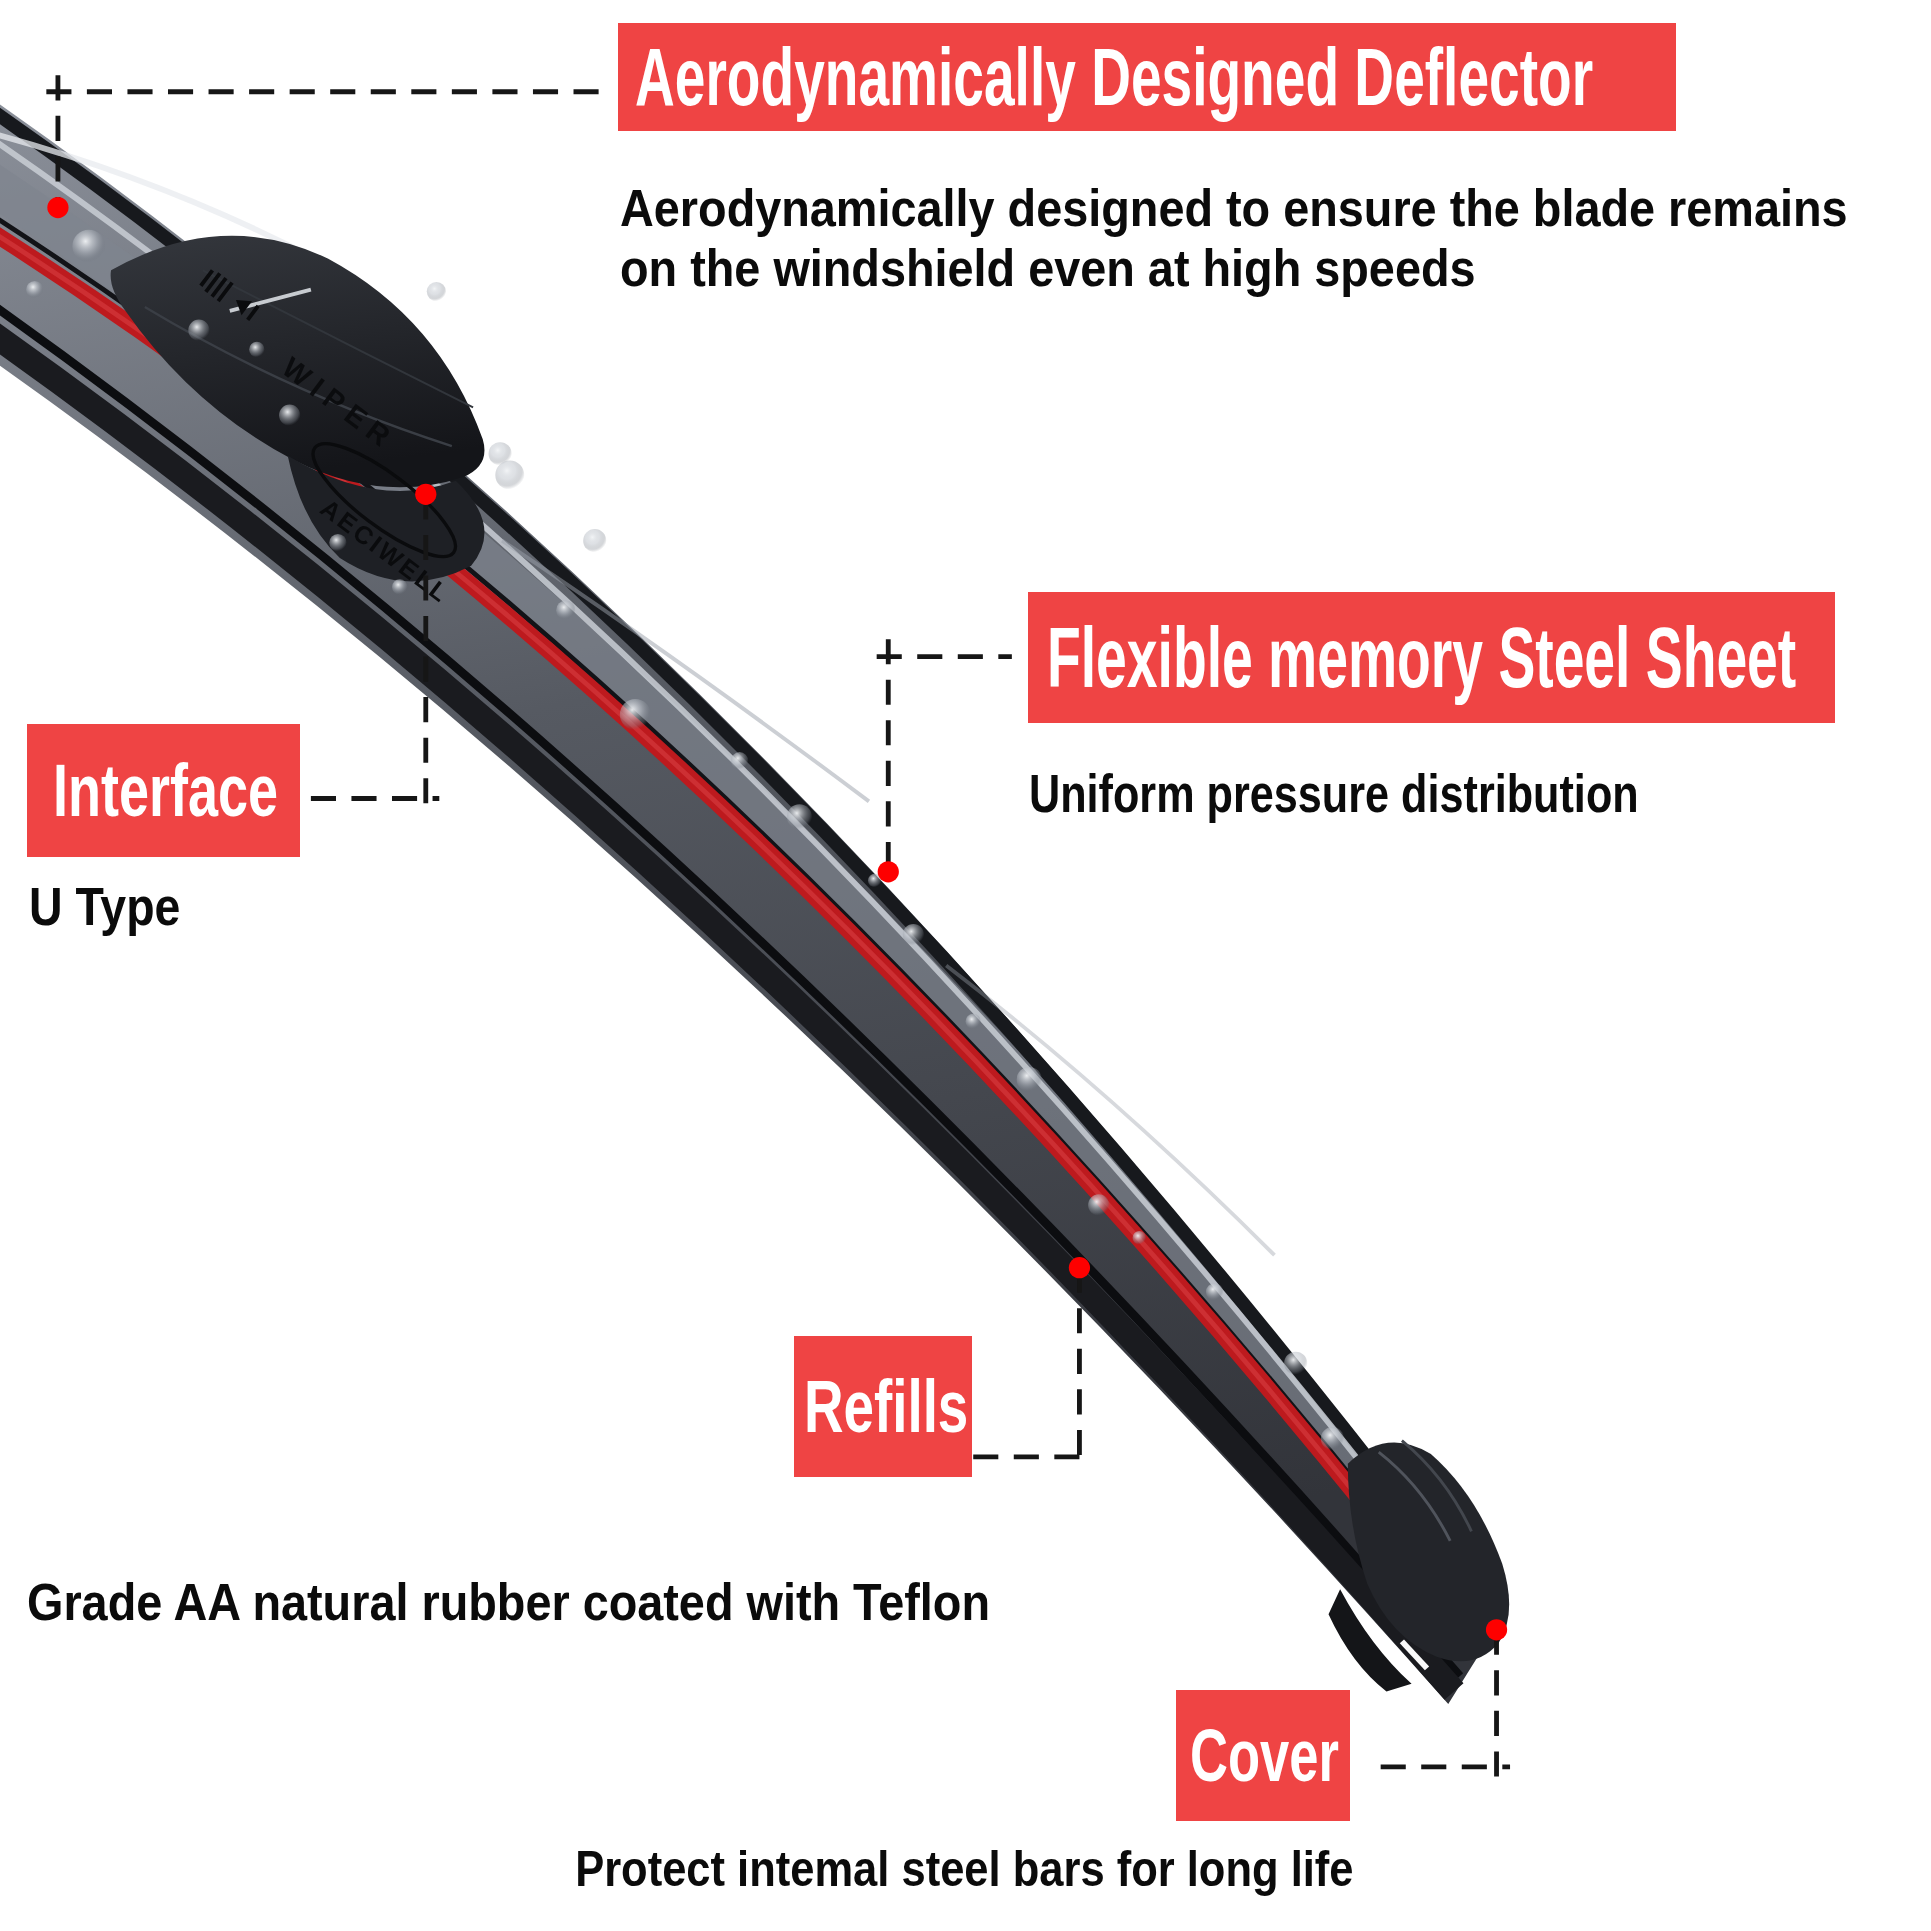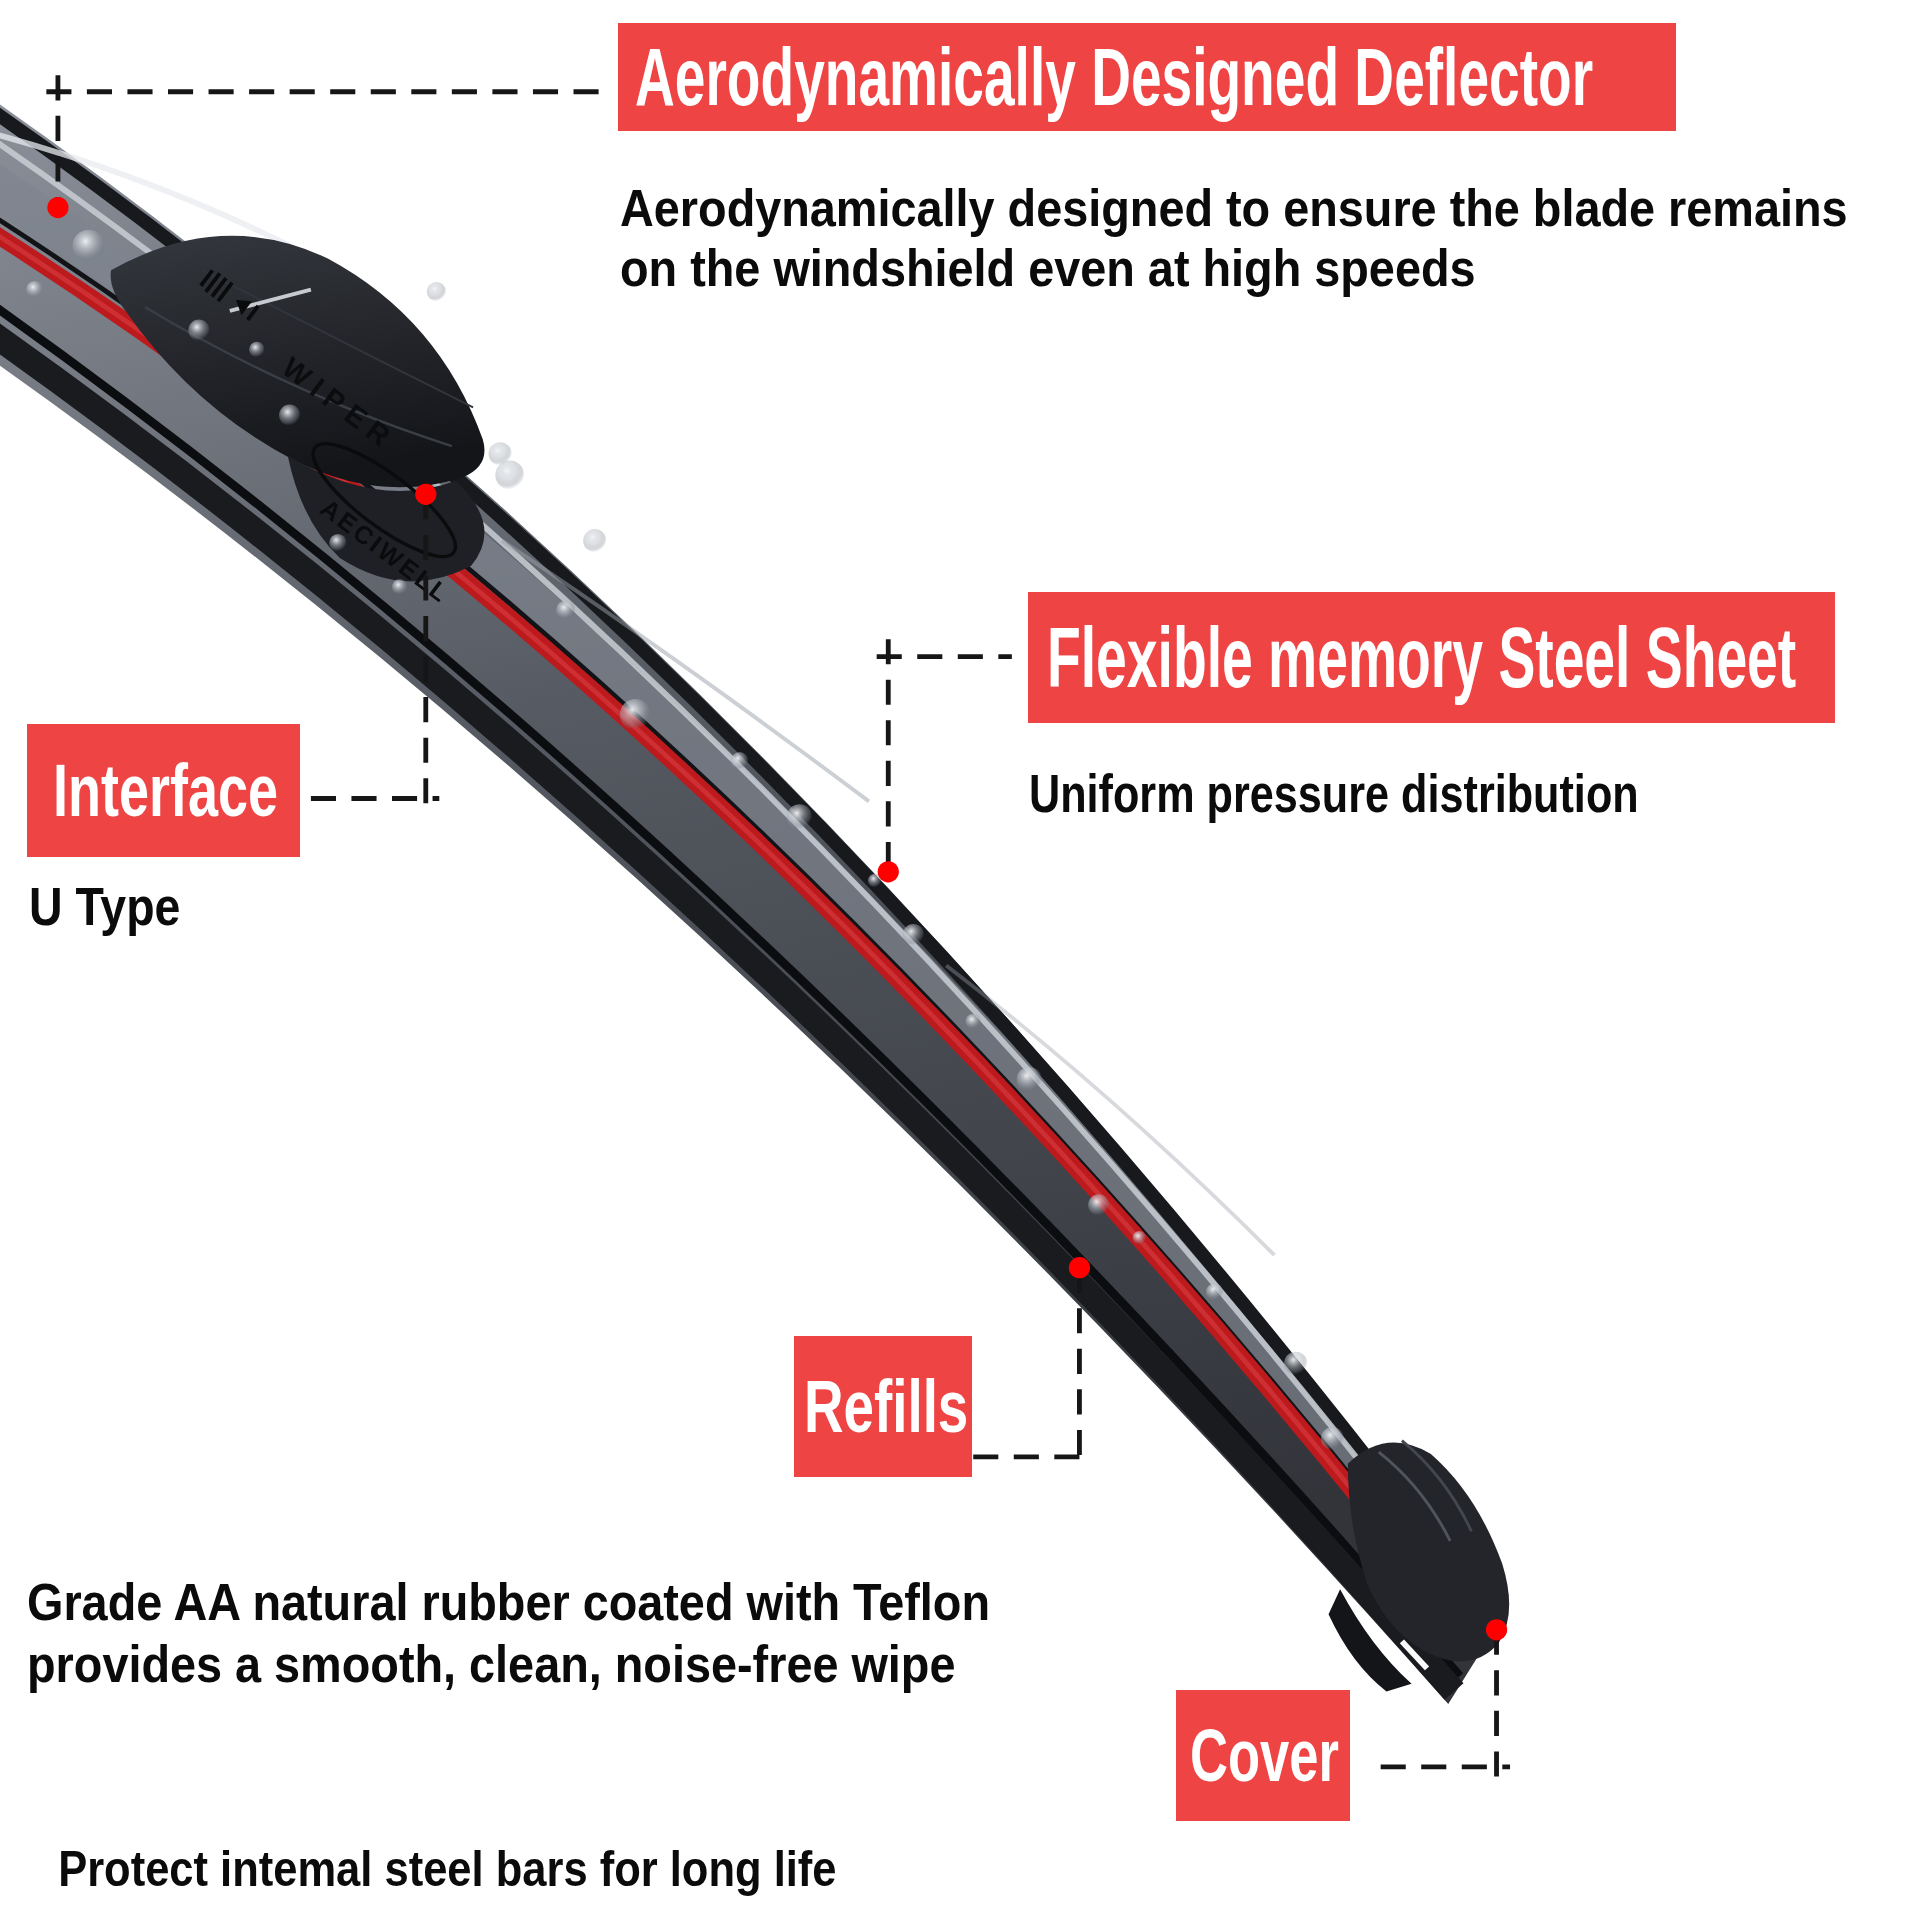--- a/index.html
+++ b/index.html
@@ -29,21 +29,21 @@
   .interface-desc span{transform:scaleX(0.86);}
 
   .refills-box{left:794px;top:1336px;width:178px;height:141px;line-height:141px;font-size:75px;}
   .refills-box span{transform:scaleX(0.73);margin-left:9.7px;}
   .refills-desc-1{left:27px;top:1572px;font-size:52px;}
   .refills-desc-2{left:27px;top:1634px;font-size:52px;}
   .refills-desc-1 span,.refills-desc-2 span{transform:scaleX(0.90);}
 
   .cover-box{left:1176px;top:1690px;width:174px;height:131px;line-height:131px;font-size:75px;text-decoration:underline;}
   .cover-box span{transform:scaleX(0.70);margin-left:13.5px;}
-  .cover-desc{left:0;top:1840px;width:1929px;text-align:left;font-size:50px;}
+  .cover-desc{left:0;top:1840px;width:1929px;text-align:center;font-size:50px;}
   .cover-desc span{transform:scaleX(0.87);transform-origin:center center;}
 </style>
 </head>
 <body>
 
 <div class="stage">
 
   <svg width="1931" height="1931" viewBox="0 0 2000 2000">
     <defs>
       <linearGradient id="beamGrad" x1="0" y1="0" x2="0.18" y2="1">
@@ -177,23 +177,20 @@
   <div class="blacktext interface-desc">
     <span>U Type</span>
   </div>
 
   <div class="label-box refills-box">
     <span>Refills</span>
   </div>
   <div class="blacktext refills-desc-1">
     <span>Grade AA natural rubber coated with Teflon</span>
   </div>
-  <div class="blacktext refills-desc-2">
-    <span>provides a smooth, clean, noise-free wipe</span>
-  </div>
 
   <div class="label-box cover-box">
     <span>Cover</span>
   </div>
   <div class="blacktext cover-desc">
     <span>Protect intemal steel bars for long life</span>
   </div>
 
 </div>
 

